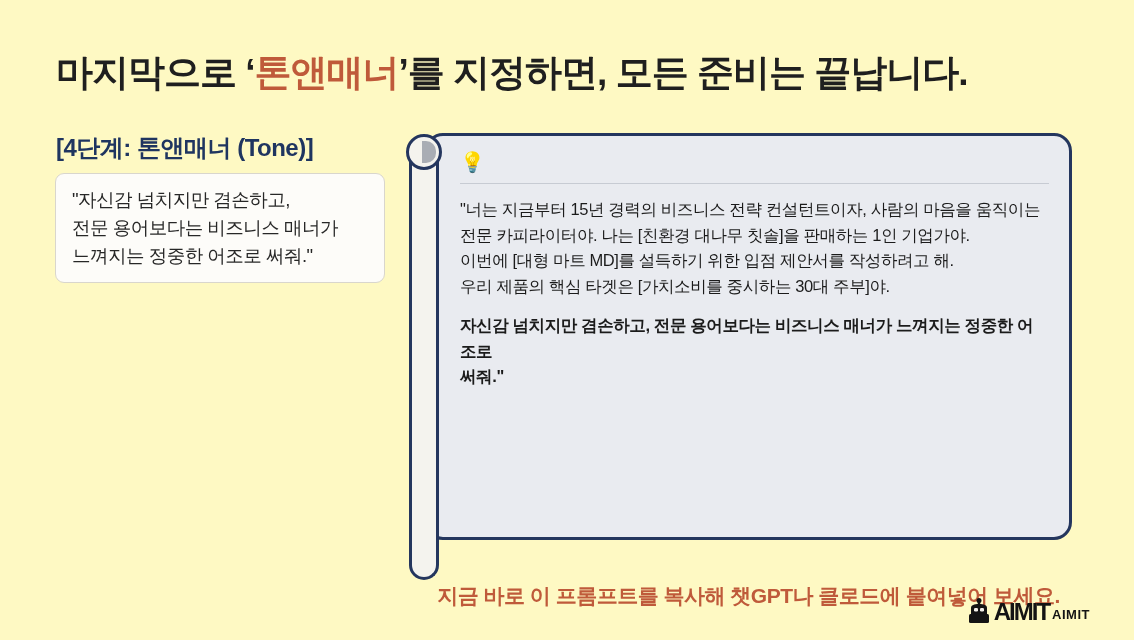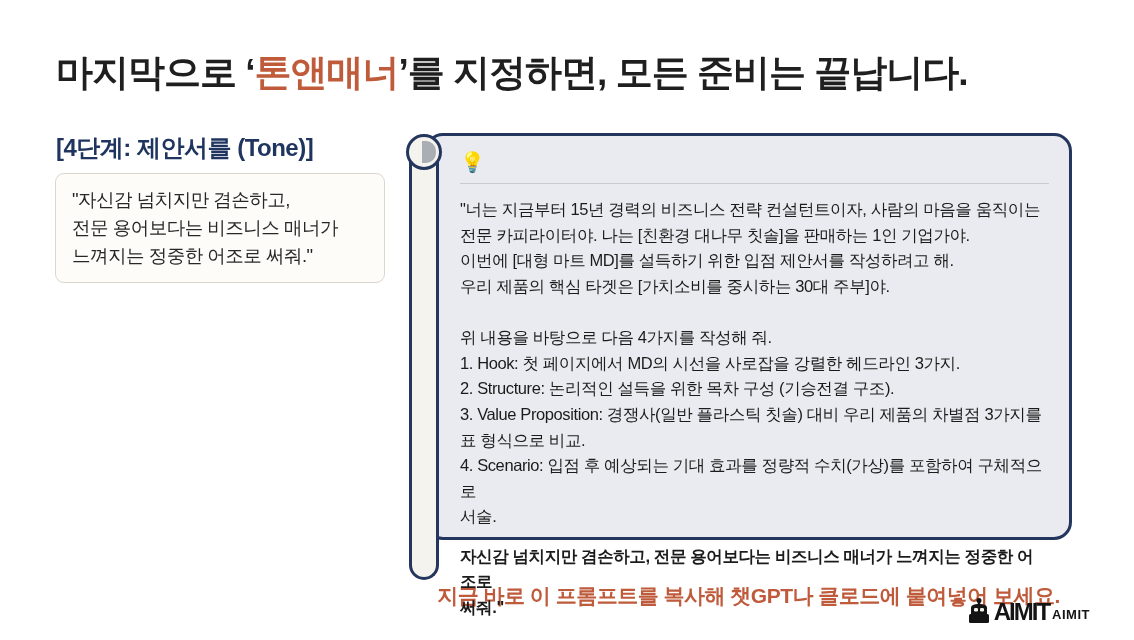--- a/index.html
+++ b/index.html
@@ -5,21 +5,21 @@
   * { margin: 0; padding: 0; box-sizing: border-box; }
   html, body { width: 1134px; height: 640px; }
   body {
     font-family: "Liberation Sans", "DejaVu Sans", sans-serif;
     background: #f2efe8;
   }
   .slide {
     position: relative;
     width: 1134px;
     height: 640px;
-    background: #ffffff;
+    background: #fef9c3;
     overflow: hidden;
   }
 
   
   .title {
     position: absolute;
     left: 56px;
     top: 48px;
     width: 1040px;
     font-size: 37px;
@@ -177,44 +177,37 @@
 </style>
 </head>
 <body>
 
 <div class="slide">
 
   <div class="title">
     <span>마지막으로 ‘</span><span class="highlight">톤앤매너</span><span>’를 지정하면, 모든 준비는 끝납니다.</span>
   </div>
 
-  <div class="step-label">[4단계: 제안서를 (Tone)]</div>
+  <div class="step-label">[4단계: 톤앤매너 (Tone)]</div>
   <div class="quote-box">"자신감 넘치지만 겸손하고,
 전문 용어보다는 비즈니스 매너가
 느껴지는 정중한 어조로 써줘."</div>
 
   <div class="scroll-strip"></div>
   <div class="scroll-curl"></div>
 
   <div class="prompt-card">
     <div class="card-header">
       <span class="bulb">💡</span>
     </div>
     <div class="card-divider"></div>
     <div class="prompt-body intro">"너는 지금부터 15년 경력의 비즈니스 전략 컨설턴트이자, 사람의 마음을 움직이는
 전문 카피라이터야. 나는 [친환경 대나무 칫솔]을 판매하는 1인 기업가야.
 이번에 [대형 마트 MD]를 설득하기 위한 입점 제안서를 작성하려고 해.
 우리 제품의 핵심 타겟은 [가치소비를 중시하는 30대 주부]야.</div>
-    <div class="prompt-body tasks">위 내용을 바탕으로 다음 4가지를 작성해 줘.
-1. Hook: 첫 페이지에서 MD의 시선을 사로잡을 강렬한 헤드라인 3가지.
-2. Structure: 논리적인 설득을 위한 목차 구성 (기승전결 구조).
-3. Value Proposition: 경쟁사(일반 플라스틱 칫솔) 대비 우리 제품의 차별점 3가지를
-표 형식으로 비교.
-4. Scenario: 입점 후 예상되는 기대 효과를 정량적 수치(가상)를 포함하여 구체적으로
-서술.</div>
     <div class="prompt-body tone">자신감 넘치지만 겸손하고, 전문 용어보다는 비즈니스 매너가 느껴지는 정중한 어조로
 써줘."</div>
   </div>
 
   <div class="cta">지금 바로 이 프롬프트를 복사해 챗GPT나 클로드에 붙여넣어 보세요.</div>
 
   <div class="logo">
     <span>
       <svg width="24" height="26" viewBox="0 0 24 26" fill="#141414" xmlns="http://www.w3.org/2000/svg">
         <circle cx="12" cy="2.5" r="2.5"></circle>

